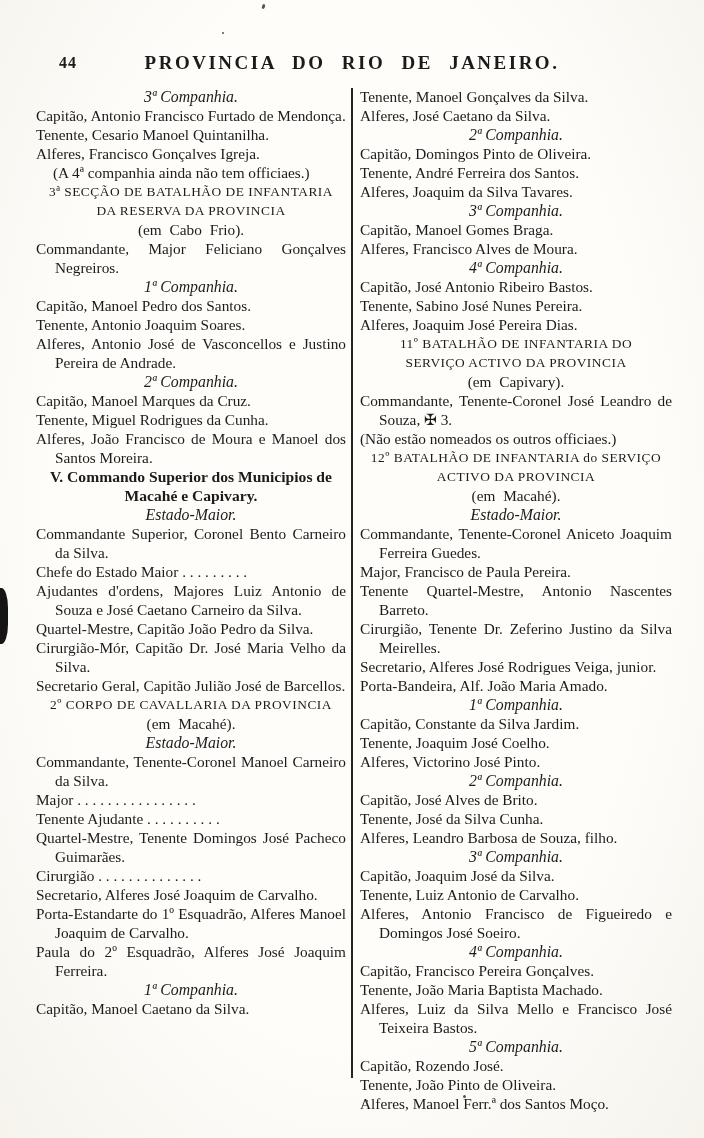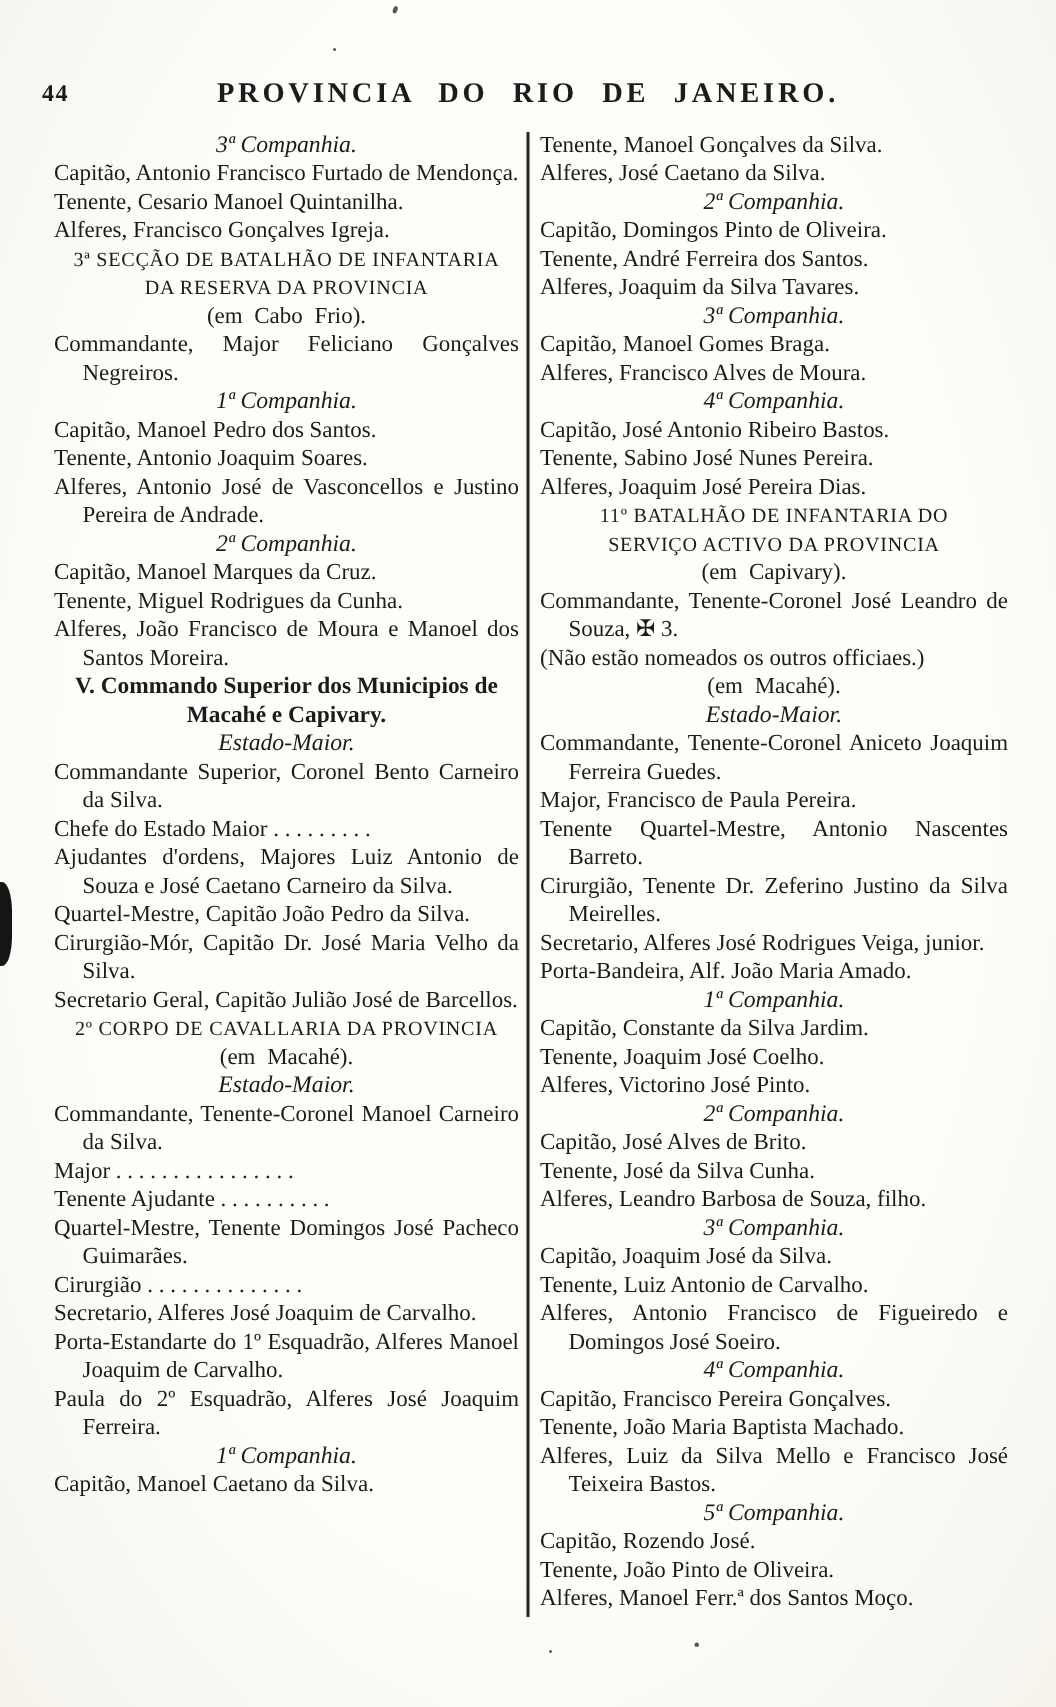--- a/index.html
+++ b/index.html
@@ -13,21 +13,21 @@
     position: relative;
     width: 704px; height: 1138px;
     background: #fcfbf7;
     background-image: radial-gradient(ellipse at 50% 45%, #fefdfa 60%, #f5f3ec 100%);
     color: #1b1b1b;
     overflow: hidden;
   }
 
   
   .page-number {
-    position: absolute; top: 54px; left: 28px;
+    position: absolute; top: 54px; left: 59px;
     font-size: 16px; font-weight: bold; letter-spacing: 1px;
   }
   .running-title {
     position: absolute; top: 52px; left: 0; right: 0;
     text-align: center;
     font-size: 19px; font-weight: bold;
     letter-spacing: 2.5px; word-spacing: 9px;
   }
 
   
@@ -101,20 +101,21 @@
 
   <div class="page-number">44</div>
 
   <div class="running-title">PROVINCIA DO RIO DE JANEIRO.</div>
 
   <div class="col col-left">
       <p class="blk company">3ª Companhia.</p>
       <p class="blk entry">Capitão, Antonio Francisco Furtado de Mendonça.</p>
       <p class="blk entry">Tenente, Cesario Manoel Quintanilha.</p>
       <p class="blk entry">Alferes, Francisco Gonçalves Igreja.</p>
+      <p class="blk note">(A 4ª companhia ainda não tem officiaes.)</p>
       <p class="blk section">3ª SECÇÃO DE BATALHÃO DE INFANTARIA DA RESERVA DA PROVINCIA</p>
       <p class="blk place">(em Cabo Frio).</p>
       <p class="blk entry">Commandante, Major Feliciano Gonçalves Negreiros.</p>
       <p class="blk company">1ª Companhia.</p>
       <p class="blk entry">Capitão, Manoel Pedro dos Santos.</p>
       <p class="blk entry">Tenente, Antonio Joaquim Soares.</p>
       <p class="blk entry">Alferes, Antonio José de Vasconcellos e Justino Pereira de Andrade.</p>
       <p class="blk company">2ª Companhia.</p>
       <p class="blk entry">Capitão, Manoel Marques da Cruz.</p>
       <p class="blk entry">Tenente, Miguel Rodrigues da Cunha.</p>
@@ -155,20 +156,21 @@
       <p class="blk entry">Capitão, Manoel Gomes Braga.</p>
       <p class="blk entry">Alferes, Francisco Alves de Moura.</p>
       <p class="blk company">4ª Companhia.</p>
       <p class="blk entry">Capitão, José Antonio Ribeiro Bastos.</p>
       <p class="blk entry">Tenente, Sabino José Nunes Pereira.</p>
       <p class="blk entry">Alferes, Joaquim José Pereira Dias.</p>
       <p class="blk section">11º BATALHÃO DE INFANTARIA DO SERVIÇO ACTIVO DA PROVINCIA</p>
       <p class="blk place">(em Capivary).</p>
       <p class="blk entry">Commandante, Tenente-Coronel José Leandro de Souza, ✠ 3.</p>
       <p class="blk entry">(Não estão nomeados os outros officiaes.)</p>
+      <p class="blk section">12º BATALHÃO DE INFANTARIA do SERVIÇO ACTIVO DA PROVINCIA</p>
       <p class="blk place">(em Macahé).</p>
       <p class="blk staff">Estado-Maior.</p>
       <p class="blk entry">Commandante, Tenente-Coronel Aniceto Joaquim Ferreira Guedes.</p>
       <p class="blk entry">Major, Francisco de Paula Pereira.</p>
       <p class="blk entry">Tenente Quartel-Mestre, Antonio Nascentes Barreto.</p>
       <p class="blk entry">Cirurgião, Tenente Dr. Zeferino Justino da Silva Meirelles.</p>
       <p class="blk entry">Secretario, Alferes José Rodrigues Veiga, junior.</p>
       <p class="blk entry">Porta-Bandeira, Alf. João Maria Amado.</p>
       <p class="blk company">1ª Companhia.</p>
       <p class="blk entry">Capitão, Constante da Silva Jardim.</p>

